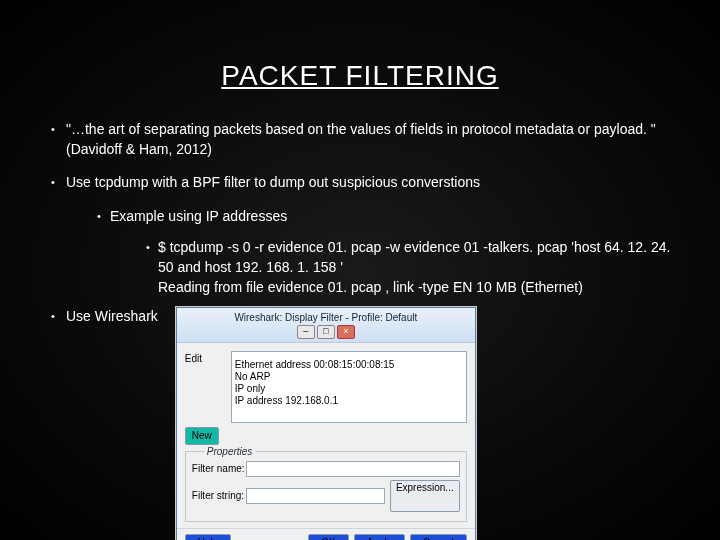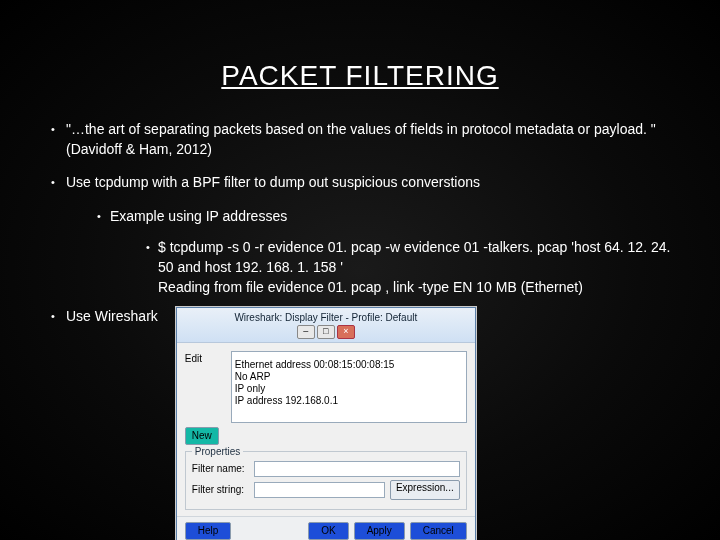--- a/index.html
+++ b/index.html
@@ -61,25 +61,25 @@
     width:100%;height:72px;border:1px solid #9ab;background:#fff;margin-top:2px;
     overflow:hidden;padding:7px 3px;line-height:12px;
   }
   .list div{white-space:nowrap;}
   .newbtn{
     display:inline-block;border:1px solid #8a9bad;background:#14b8a6;padding:1px 6px;margin-top:4px;border-radius:2px;
   }
   .group{
     border:1px solid #c0c8d0;margin-top:6px;padding:6px 6px;position:relative;
   }
-  .group .gl{position:absolute;top:-7px;left:6px;background:#f0f0f0;padding:0 3px;color:#234;}
+  .group .gl{position:absolute;top:-7px;left:18px;background:#f0f0f0;padding:0 3px;color:#234;font-style:italic;}
   .prop-row{display:flex;align-items:center;margin:3px 0;}
-  .prop-row label{width:62px;}
+  .prop-row label{width:54px;}
   .prop-row .txt{flex:1;}
-  .prop-row .mini{width:70px;margin-left:5px;border:1px solid #8a9bad;background:#e9edf2;text-align:center;border-radius:2px;height:20px;line-height:14px;}
+  .prop-row .mini{width:70px;margin-left:5px;border:1px solid #8a9bad;background:#e9edf2;text-align:center;border-radius:2px;height:32px;line-height:14px;}
   .footer{
     display:flex;justify-content:flex-end;gap:5px;padding:5px 8px;border-top:1px solid #d0d6dc;background:#eef0f2;
   }
   .footer .btn{border:1px solid #8a9bad;background:#1d4ed8;padding:1px 12px;border-radius:2px;}
   .footer .help{margin-right:auto;}
 </style>
 </head>
 <body>
 
 <div class="title">PACKET FILTERING</div>

